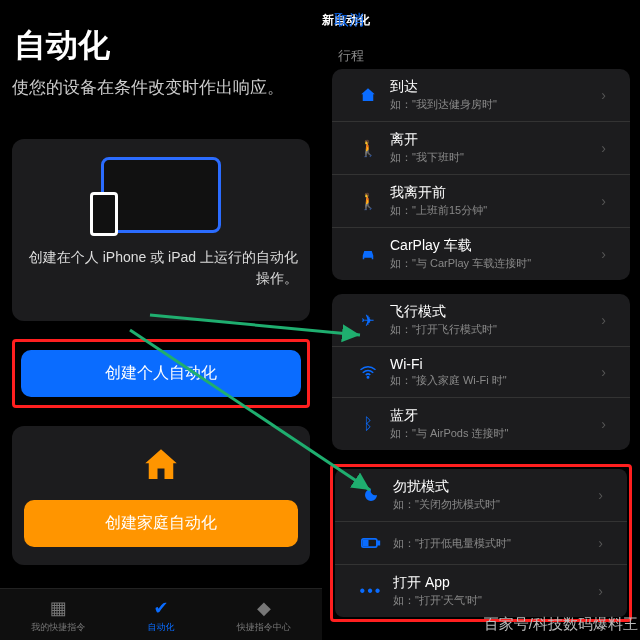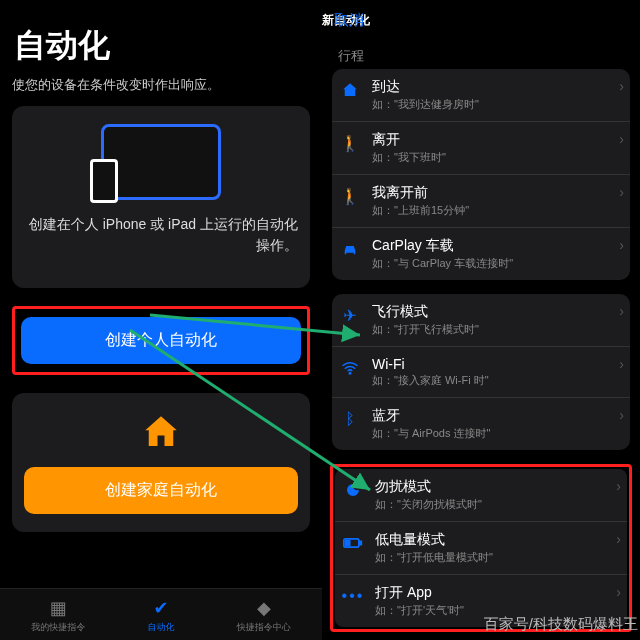--- a/index.html
+++ b/index.html
@@ -1,39 +1,39 @@
 <!DOCTYPE html>
 <html><head>
 <meta charset="utf-8">
 <style>
 *{margin:0;padding:0;box-sizing:border-box;font-family:-apple-system,sans-serif}
 body{width:640px;height:640px;background:#000;color:#fff;overflow:hidden;position:relative}
 .container{display:flex;width:640px;height:640px}
 .left-panel{width:322px;background:#000;padding:16px 12px 0;position:relative}
 .right-panel{width:318px;background:#000;padding:0;position:relative}
 .page-title{font-size:32px;font-weight:700;margin:8px 0 8px 2px}
-.page-subtitle{font-size:13px;color:#ccc;margin-bottom:12px}
+.page-subtitle{font-size:17px;color:#ccc;margin-bottom:40px}
 .card{background:#1c1c1e;border-radius:12px;padding:18px 12px;margin-bottom:18px}
 .illus{display:flex;justify-content:center;margin-bottom:14px}
 .device-illus{width:120px;height:76px;border:3px solid #2b6cff;border-radius:8px;position:relative;background:#111}
 .device-illus::before{content:"";position:absolute;left:-14px;bottom:-6px;width:22px;height:38px;border:3px solid #fff;border-radius:4px;background:#111}
 .home-icon{width:42px;height:42px;position:relative}
 .home-icon svg{width:42px;height:42px}
 .card-text{text-align:right;font-size:14px;color:#ddd;margin-bottom:14px;line-height:1.5}
 .btn{display:block;width:100%;padding:13px 0;border:none;border-radius:10px;font-size:16px;font-weight:500;text-align:center;cursor:pointer}
 .btn-blue{background:#0a6cff;color:#fff}
 .btn-orange{background:#ff9500;color:#fff}
 .red-box{border:3px solid #ff1f1f;border-radius:4px;padding:8px 6px;margin-bottom:18px}
 .red-box .btn{margin:0}
 .right-header{display:flex;align-items:center;justify-content:flex-start;padding:12px 0 10px;position:relative}
 .cancel{position:absolute;left:12px;color:#0a6cff;font-size:15px}
 .right-title{font-size:12px;font-weight:600}
 .section-label{color:#888;font-size:13px;padding:8px 16px 4px}
 .list{background:#1c1c1e;border-radius:10px;margin:0 10px 14px}
-.row{display:flex;align-items:flex-start;padding:9px 6px;border-bottom:0.5px solid #333}
+.row{display:flex;align-items:center;padding:9px 24px;border-bottom:0.5px solid #333}
 .row:last-child{border-bottom:none}
 .row-icon{width:24px;height:24px;display:flex;align-items:center;justify-content:center;color:#0a6cff;margin-right:10px;font-size:16px}
 .row-body{flex:1}
 .row-title{font-size:14px;color:#fff}
 .row-sub{font-size:11px;color:#888;margin-top:1px}
 .chevron{color:#555;font-size:14px}
 .red-box2{border:3px solid #ff1f1f;border-radius:4px;margin:0 8px;padding:2px}
 .red-box2 .list{margin:0;border-radius:8px}
 .tabbar{position:absolute;bottom:0;left:0;width:322px;display:flex;justify-content:space-around;padding:8px 0 6px;background:#0f0f0f;border-top:0.5px solid #222}
 .tab{display:flex;flex-direction:column;align-items:center;font-size:9px;color:#777;gap:2px}
@@ -186,21 +186,20 @@
         </div>
         <div class="row">
           <div class="row-icon">
               <svg width="20" height="12" viewBox="0 0 24 14" fill="none" stroke="#0a6cff" stroke-width="2">
                 <rect x="1" y="2" width="18" height="10" rx="2"></rect>
                 <rect x="20" y="5" width="2" height="4" fill="#0a6cff"></rect>
                 <rect x="3" y="4" width="5" height="6" fill="#0a6cff"></rect>
               </svg>
             </div>
           <div class="row-body">
-              <div class="row-title">低电量模式</div>
               <div class="row-sub">如："打开低电量模式时"</div>
             </div>
           <div class="chevron">›</div>
         </div>
         <div class="row">
           <div class="row-icon" style="color:#0a6cff;letter-spacing:2px">•••</div>
           <div class="row-body">
               <div class="row-title">打开 App</div>
               <div class="row-sub">如："打开'天气'时"</div>
             </div>

